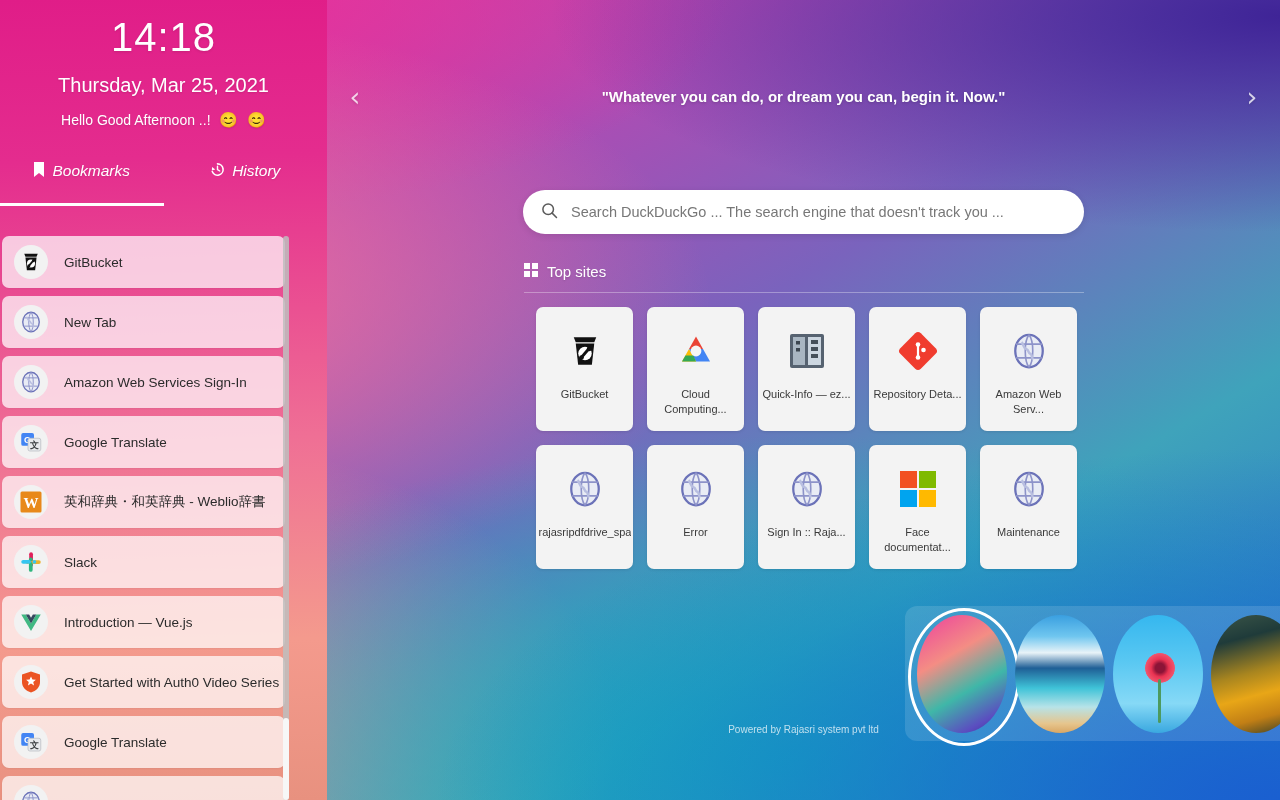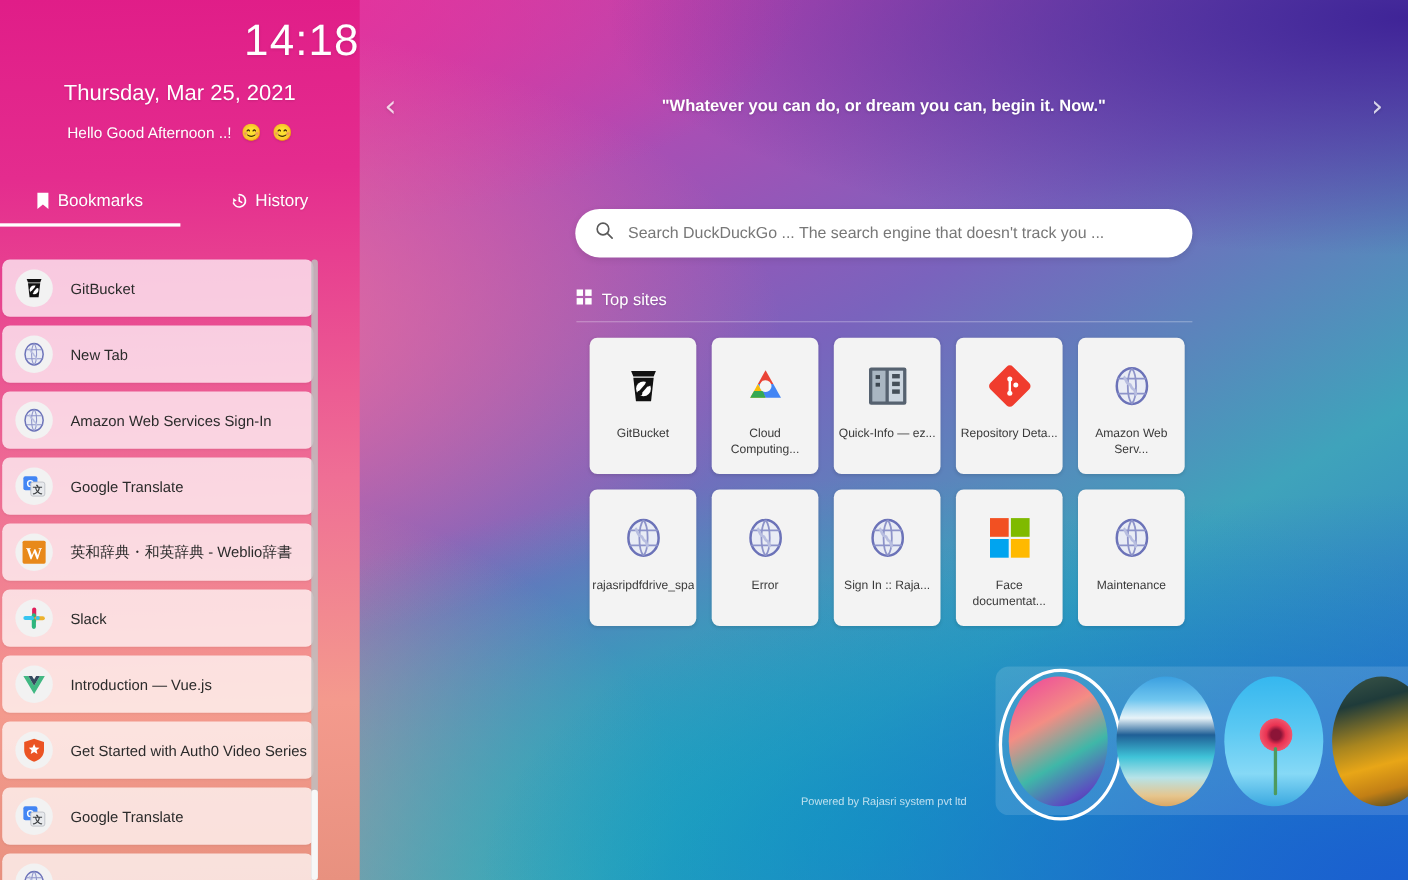--- a/index.html
+++ b/index.html
@@ -29,43 +29,43 @@
     position:absolute; left:0; top:0; width:327px; height:800px;
     background:linear-gradient(178deg,#e01d88 0%, #e42c8e 20%, #ef6f95 55%, #f49a8d 80%, #e8917f 100%);
     overflow:hidden;
   }
   #clock {
     text-align:center; color:#fff; padding-top:12px;
   }
   #clock .time {
     font-size:40px; font-weight:300; letter-spacing:1px; line-height:1.25;
     text-shadow:0 1px 3px rgba(0,0,0,.12);
-    text-align:right;
   }
   #clock .date {
     font-size:20px; font-weight:400; margin-top:12px;
     text-shadow:0 1px 2px rgba(0,0,0,.12);
     text-align:center;
   }
   #clock .greet {
     font-size:14px; margin-top:14px;
     display:flex; align-items:center; justify-content:center; gap:9px;
     text-shadow:0 1px 2px rgba(0,0,0,.12);
   }
   #clock .greet .emo { font-size:15px; }
 
   #tabs {
     display:flex; margin-top:33px; height:44px;
   }
   .tab {
-    flex:1; display:flex; align-items:center; justify-content:center; gap:7px;
+    flex:1; display:flex; align-items:flex-start; justify-content:center; gap:7px;
     color:#fff; font-size:15.5px;
     border-bottom:3px solid transparent;
     cursor:pointer;
     text-shadow:0 1px 2px rgba(0,0,0,.1);
+    font-style:italic;
   }
   .tab.active { border-bottom-color:#ffffff; }
   .tab svg { display:block; }
 
   #bm-list {
     position:absolute; top:236px; left:0; width:327px; height:564px;
     padding:0 2px 0 0;
   }
   .bm-item {
     position:relative;

